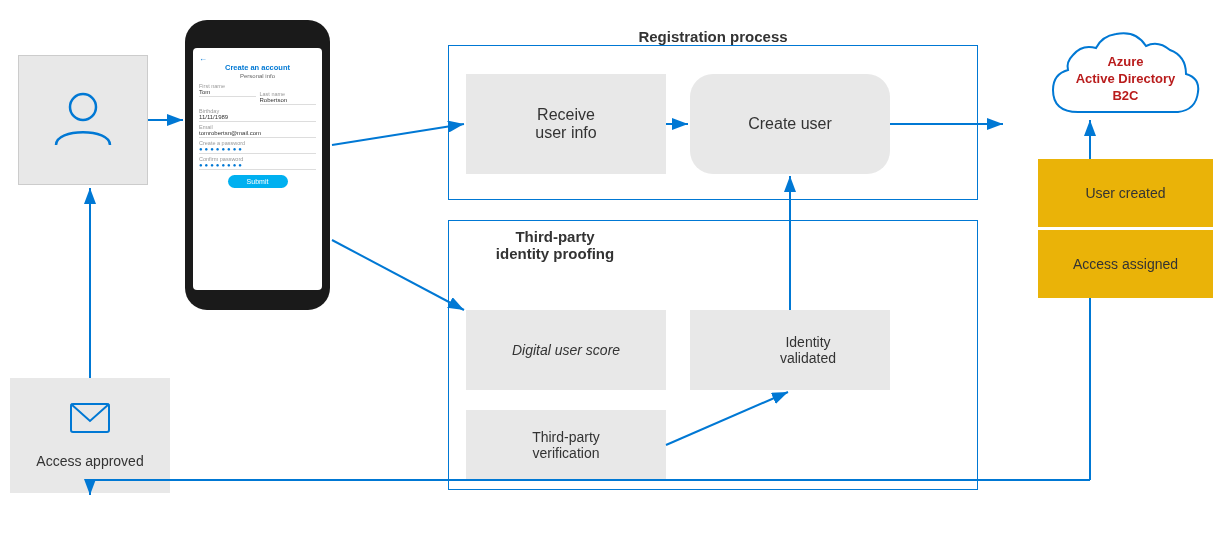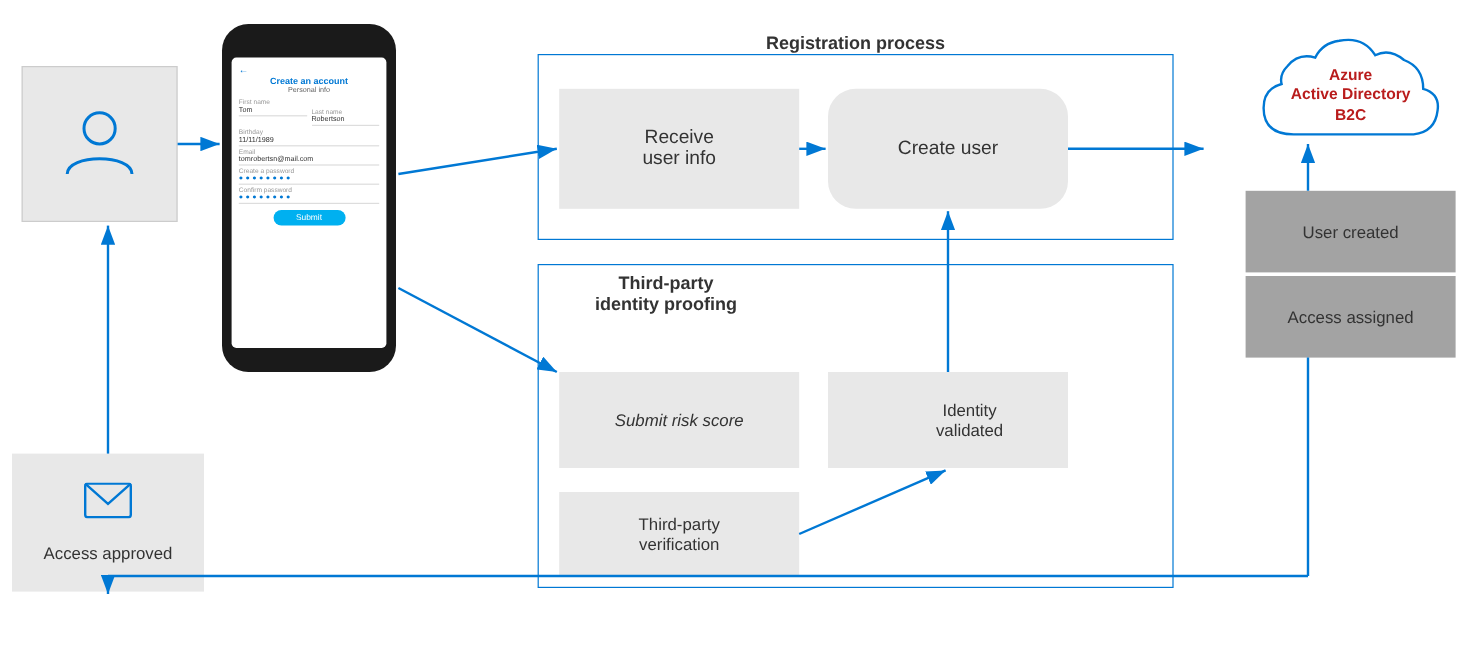--- a/index.html
+++ b/index.html
@@ -209,21 +209,21 @@
     }
     .access-label {
       font-size: 14px;
       color: #333;
       text-align: center;
     }
     
     .right-box {
       position: absolute;
       right: 18px;
-      background: #a3a3a3;
+      background: #eab308;
       display: flex;
       align-items: center;
       justify-content: center;
       text-align: center;
       font-size: 14px;
       color: #333;
       width: 175px;
     }
   </style>
 </head>
@@ -279,21 +279,21 @@
   <div class="step-box" style="left:690px; top:74px; width:200px; height:100px; font-size:16px;border-radius:23px;">
     <span>Create user</span>
   </div>
 
   <div class="third-box"></div>
   <div class="third-box-title">
     <span style="font-weight:bold;font-size:15px;">Third-party<br>identity proofing</span>
   </div>
 
   <div class="step-box" style="left:466px; top:310px; width:200px; height:80px; font-style:italic;">
-    <span>Submit risk score</span>
+    <span>Digital user score</span>
   </div>
 
   <div class="step-box" style="left:690px; top:310px; width:200px; height:80px;padding-left:44px;">
     <span>Identity<br>validated</span>
   </div>
 
   <div class="step-box" style="left:466px; top:410px; width:200px; height:70px;">
     <span>Third-party<br>verification</span>
   </div>
 

